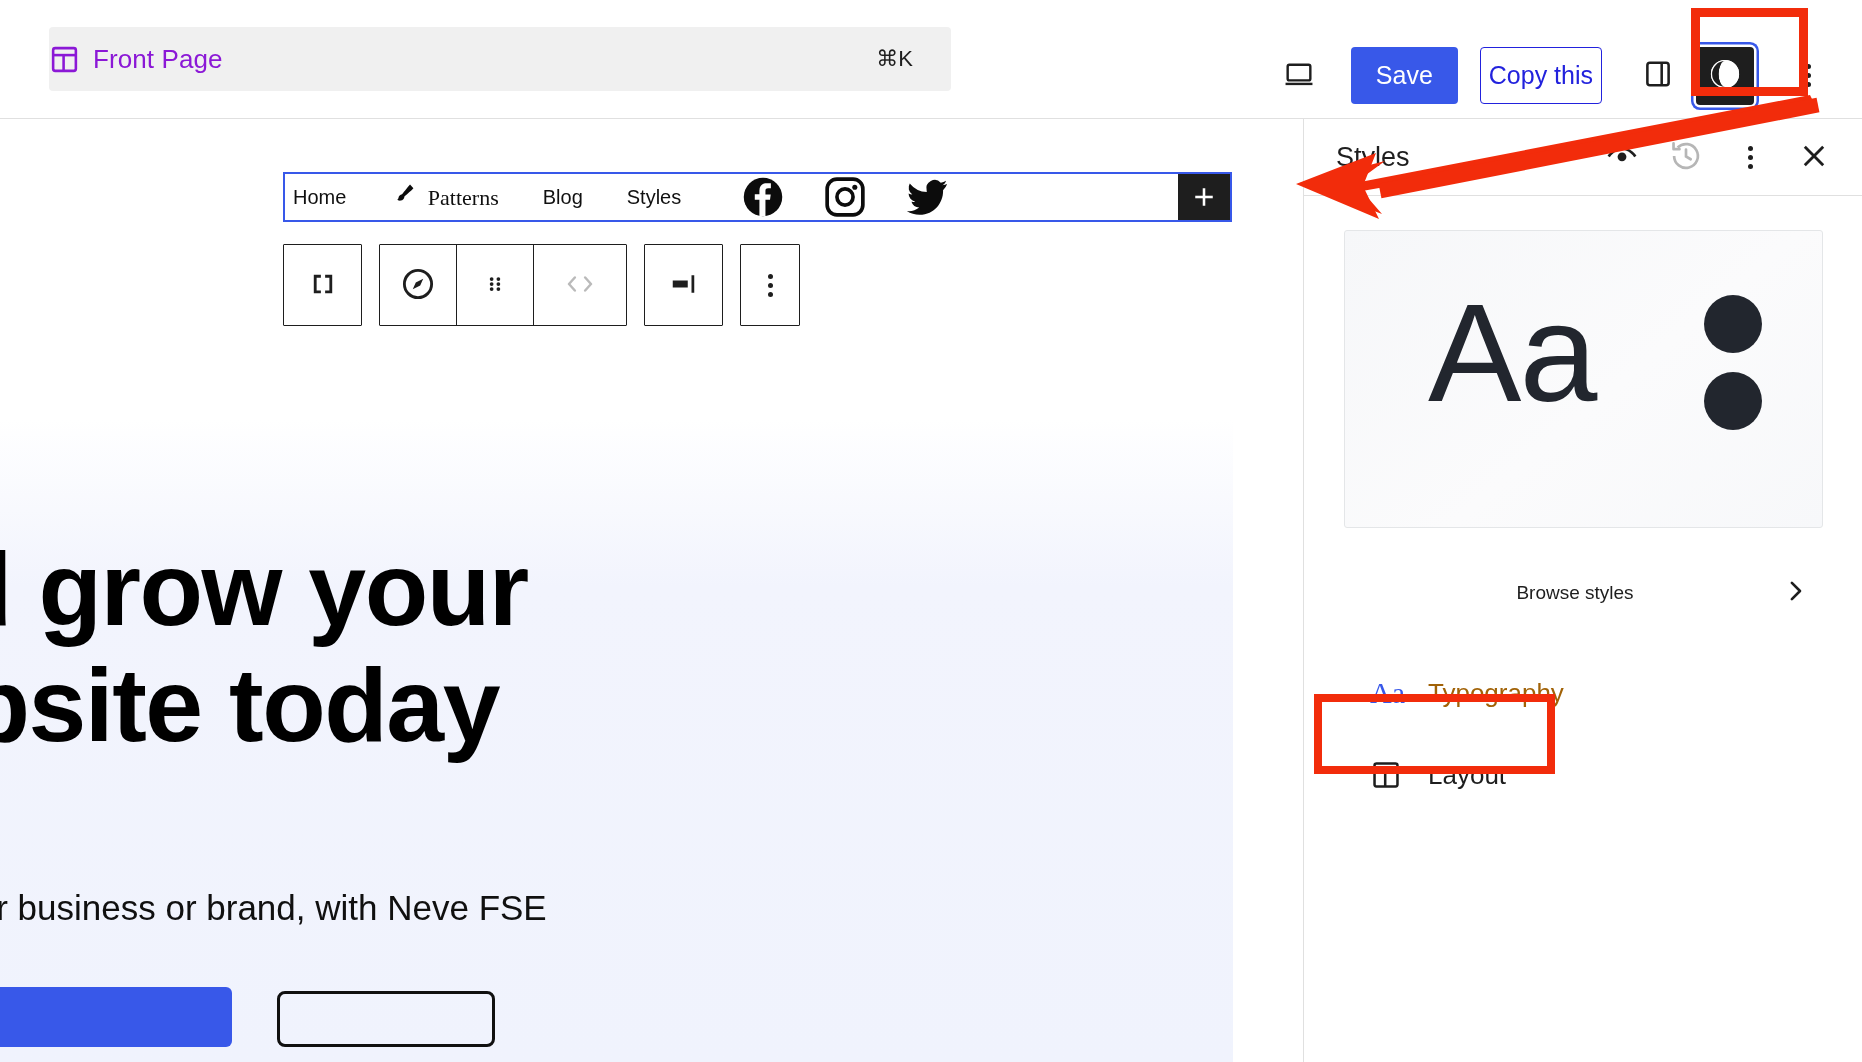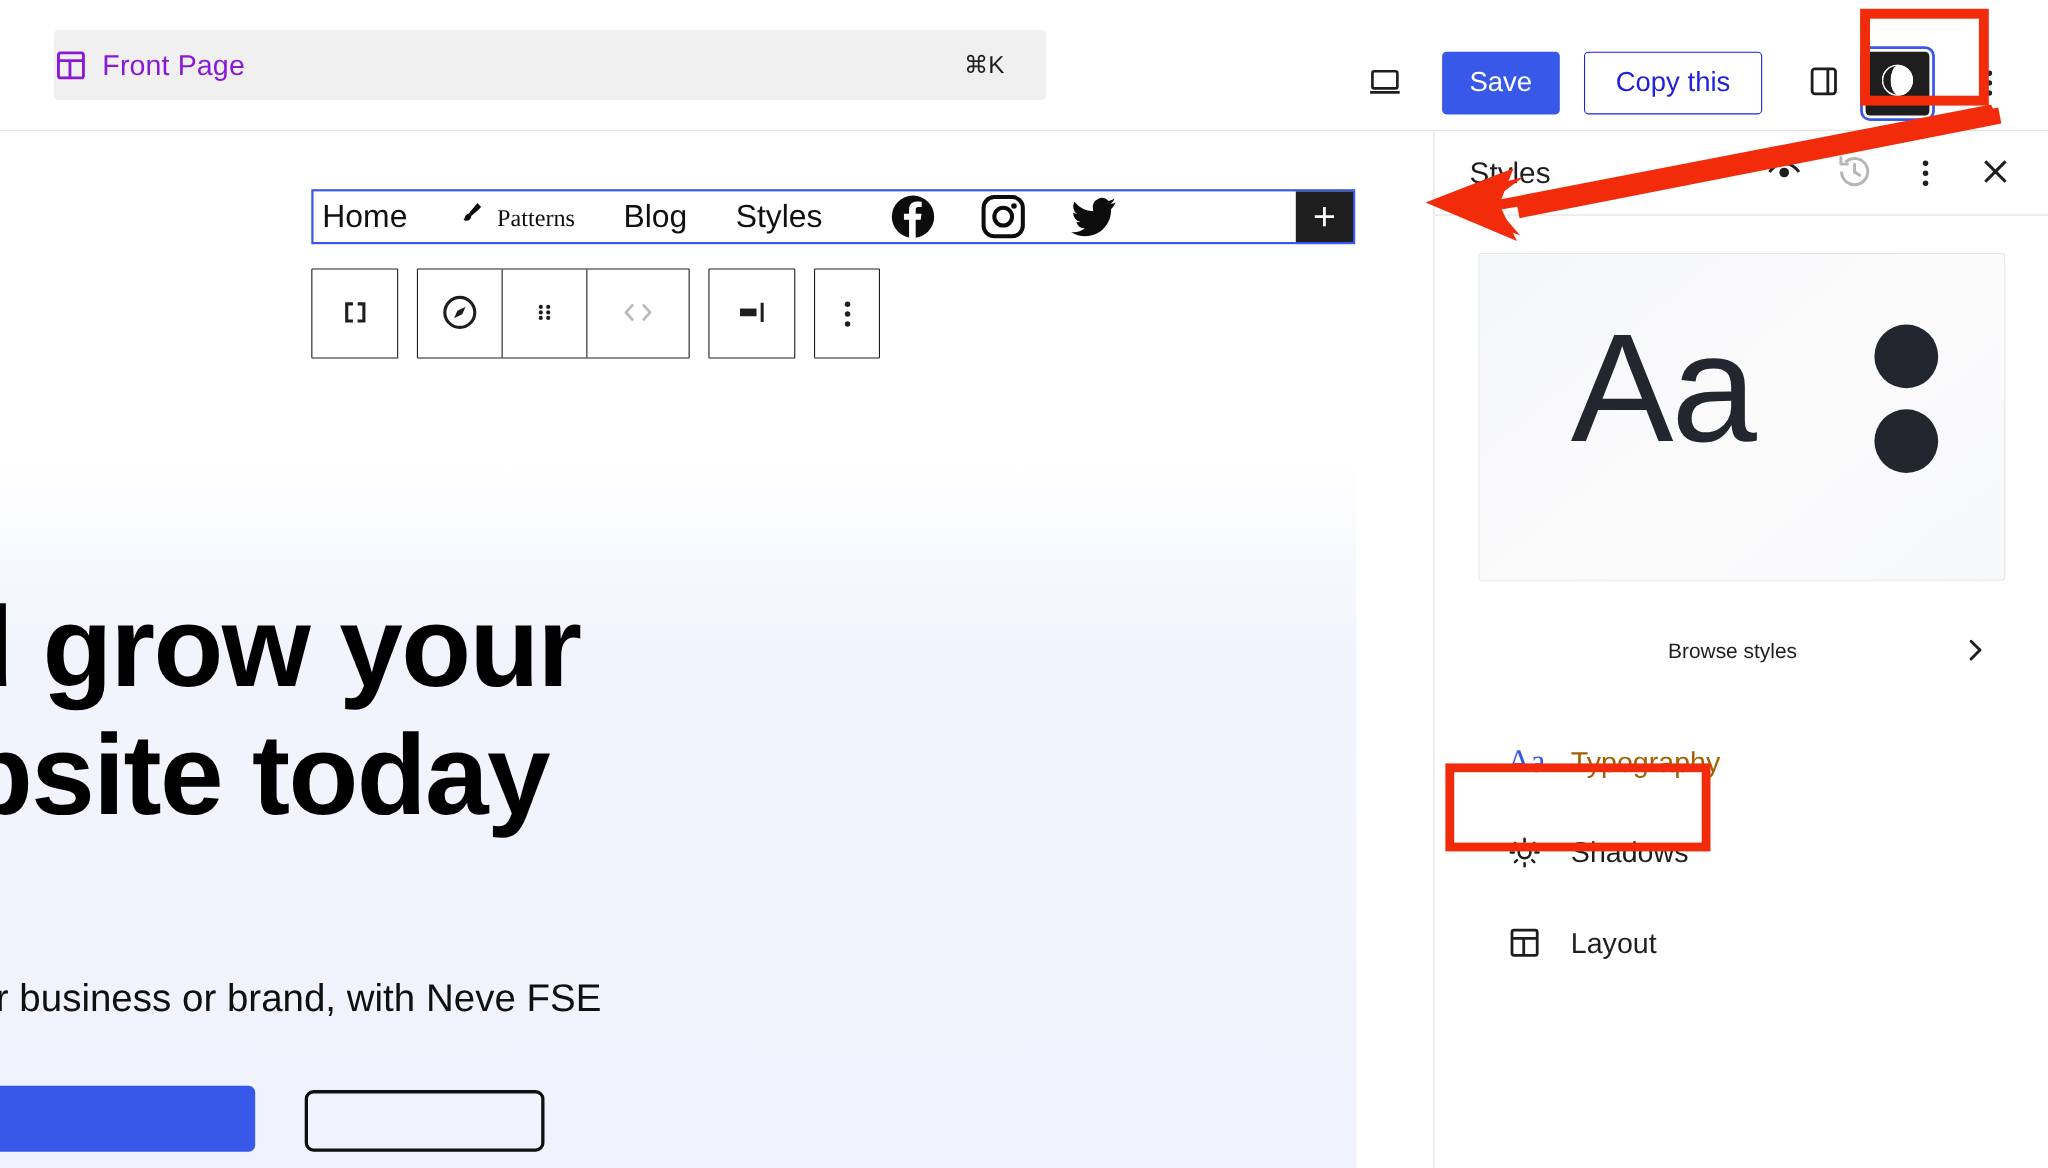--- a/index.html
+++ b/index.html
@@ -50,21 +50,21 @@
   .btn-save {
     background: #3858e9; color: #ffffff;
     border: none; border-radius: 4px;
     height: 57px; padding: 0 25px;
     font-size: 25px; font-family: inherit; cursor: pointer;
     margin-left: 24px;
   }
   .btn-copy {
     background: #ffffff; color: #2222dd;
     border: 1.6px solid #2222dd; border-radius: 4px;
-    height: 57px; padding: 0 28px;
+    height: 57px; padding: 0 8px;
     font-size: 25px; font-family: inherit; cursor: pointer;
     margin-left: 22px;
   }
   .sidebar-toggle { margin-left: 28px; }
   .styles-btn-wrap { position: relative; margin-left: 10px; }
   .styles-btn {
     width: 58px; height: 58px;
     background: #1e1e1e;
     border-radius: 4px;
     display: flex; align-items: center; justify-content: center;
@@ -110,21 +110,21 @@
     border: 2.5px solid #3858e9;
     background: #ffffff;
     display: flex; align-items: center;
   }
   .nav-items {
     display: flex; align-items: center;
     gap: 0; padding-left: 4px; flex: 1;
     height: 100%;
   }
   .nav-link {
-    font-size: 29px; color: #101010;
+    font-size: 20px; color: #101010;
     padding: 0 22px; white-space: nowrap;
     cursor: pointer;
   }
   .nav-link.first { padding-left: 4px; }
   .nav-link.serif { font-family: "Liberation Serif", serif; font-size: 22px; }
   .brush-icon { margin-right: 6px; vertical-align: -2px; }
   .social-icon {
     width: 44px; height: 44px;
     display: flex; align-items: center; justify-content: center;
     cursor: pointer;
@@ -550,36 +550,20 @@
     <div class="sb-list">
 
       <div class="sb-row highlighted">
         <span class="row-icon">
           <span class="aa-serif">Aa</span>
         </span>
         <span class="row-label">Typography</span>
       </div>
 
 
-      <div class="sb-row">
-        <span class="row-icon">
-          <svg width="32" height="32" viewBox="0 0 24 24" fill="none" stroke="#1e1e1e" stroke-width="1.7" stroke-linecap="round">
-            <circle cx="12" cy="12" r="4"></circle>
-            <line x1="12" y1="2.6" x2="12" y2="4.6"></line>
-            <line x1="12" y1="19.4" x2="12" y2="21.4"></line>
-            <line x1="2.6" y1="12" x2="4.6" y2="12"></line>
-            <line x1="19.4" y1="12" x2="21.4" y2="12"></line>
-            <line x1="5.4" y1="5.4" x2="6.8" y2="6.8"></line>
-            <line x1="17.2" y1="17.2" x2="18.6" y2="18.6"></line>
-            <line x1="18.6" y1="5.4" x2="17.2" y2="6.8"></line>
-            <line x1="6.8" y1="17.2" x2="5.4" y2="18.6"></line>
-          </svg>
-        </span>
-        <span class="row-label">Shadows</span>
-      </div>
 
       <div class="sb-row">
         <span class="row-icon">
           <svg width="32" height="32" viewBox="0 0 24 24" fill="none">
             <rect x="3.4" y="3.4" width="17.2" height="17.2" rx="1.4" stroke="#1e1e1e" stroke-width="1.9"></rect>
             <line x1="3.4" y1="9" x2="20.6" y2="9" stroke="#1e1e1e" stroke-width="1.9"></line>
             <line x1="11.4" y1="9" x2="11.4" y2="20.6" stroke="#1e1e1e" stroke-width="1.9"></line>
           </svg>
         </span>
         <span class="row-label">Layout</span>

